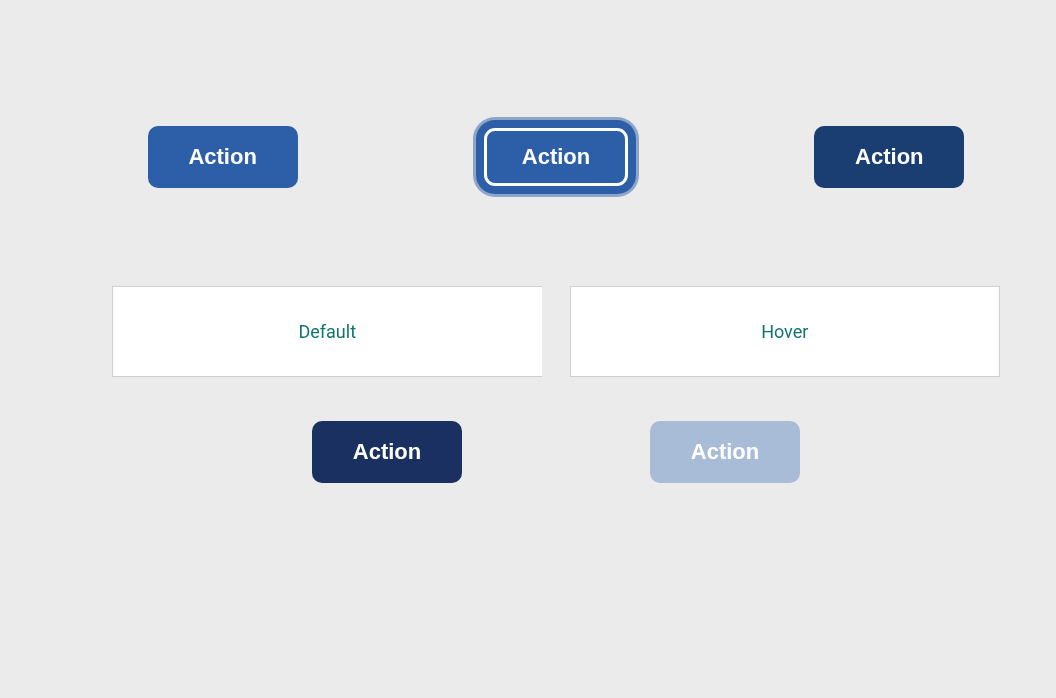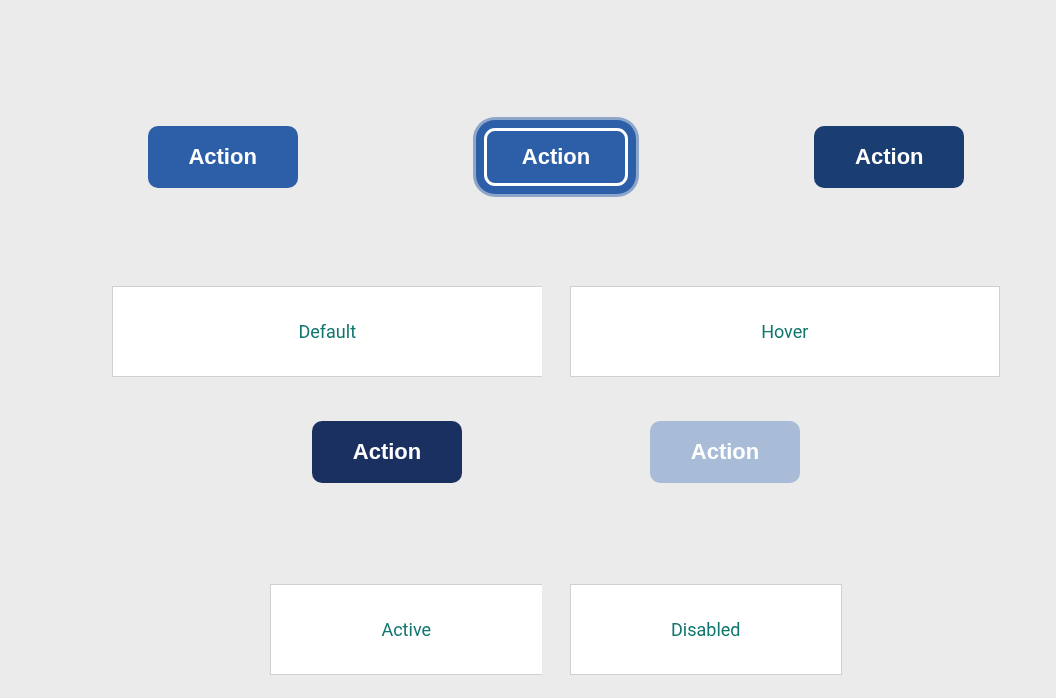--- a/index.html
+++ b/index.html
@@ -200,22 +200,14 @@
     <div class="label-cell">
       <span class="label-text">Hover</span>
     </div>
   </div>
 
   <div class="bottom-btn-row">
     <button class="btn-active">Action</button>
     <button class="btn-disabled" disabled="">Action</button>
   </div>
 
-  <div class="bottom-label-row">
-    <div class="bottom-label-cell">
-      <span class="label-text">Active</span>
-    </div>
-    <div class="bottom-label-cell">
-      <span class="label-text">Disabled</span>
-    </div>
-  </div>
 
 </div>
 
 </body></html>

